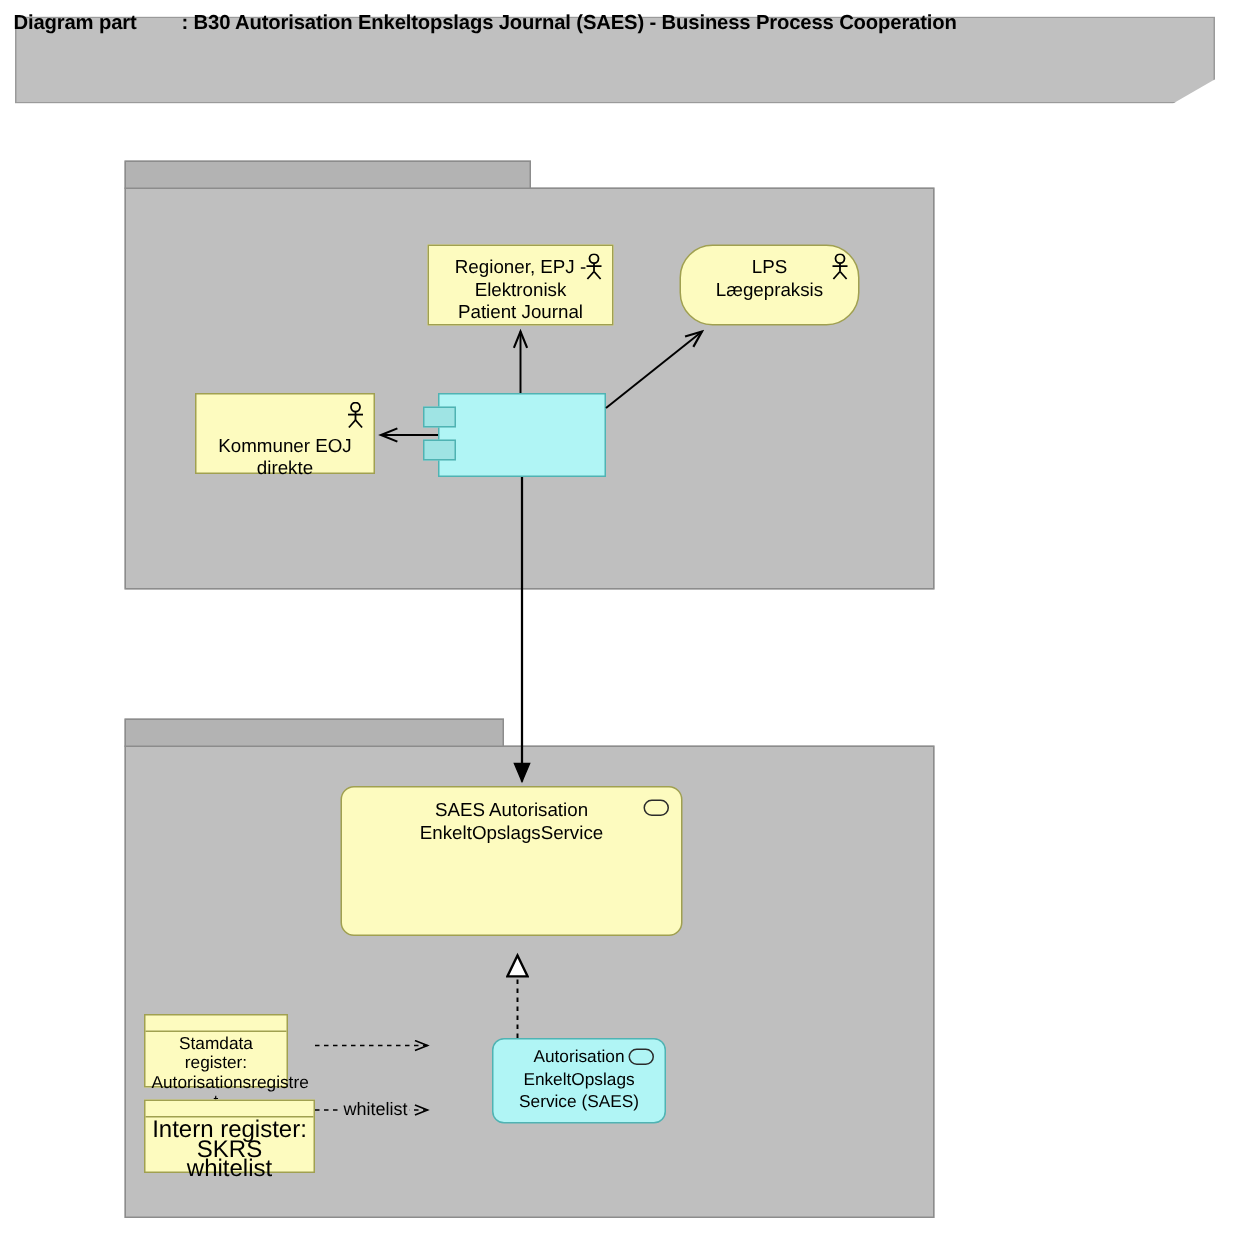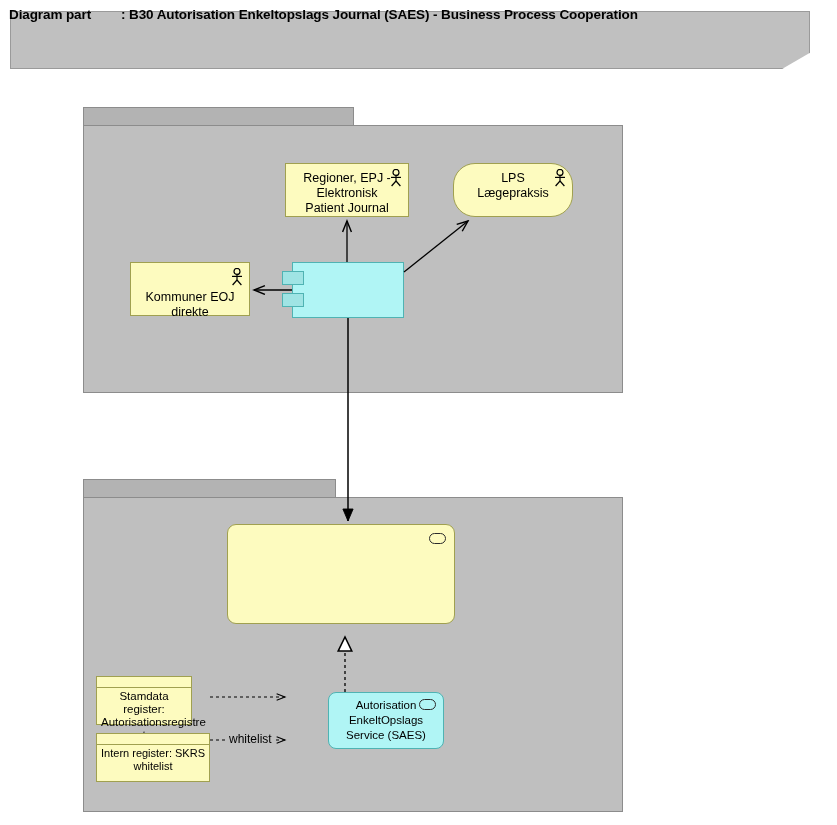--- a/index.html
+++ b/index.html
@@ -219,33 +219,35 @@
     <div class="comp-tab" style="top:30px;"></div>
   </div>
 
   <div class="group" style="left:83px; top:479px; width:540px; height:333px;">
     <div class="group-body" style="top:18px; height:315px;"></div>
     <div class="group-tab" style="width:253px;"></div>
     <div class="group-tab-label">NSP</div>
   </div>
 
   <div class="node biz rounded" style="left:227px; top:524px; width:228px; height:100px;">
+    <div class="node-label" style="top:8px;">SAES Autorisation
+EnkeltOpslagsService</div>
     <div class="icon-service" style="right:8px; top:8px;"></div>
   </div>
 
   <div class="node biz" style="left:96px; top:676px; width:96px; height:49px;">
     <div class="strip"></div>
     <div class="node-label" style="top:13px; font-size:11.5px; line-height:13px;">Stamdata register:
 Autorisationsregistre
 t</div>
   </div>
 
   <div class="node biz" style="left:96px; top:733px; width:114px; height:49px;">
     <div class="strip"></div>
-    <div class="node-label" style="top:13px; font-size:11px; line-height:13px;">Intern register: SKRS
+    <div class="node-label" style="top:13px; font-size:16px; line-height:13px;">Intern register: SKRS
 whitelist</div>
   </div>
 
   <div class="node app rounded-sm" style="left:288px; top:692px; width:116px; height:57px;margin-left:40px;">
     <div class="node-label" style="top:5px; font-size:11.5px; line-height:15px;">Autorisation
 EnkeltOpslags
 Service (SAES)</div>
     <div class="icon-service" style="right:7px; top:6px;"></div>
   </div>
 

